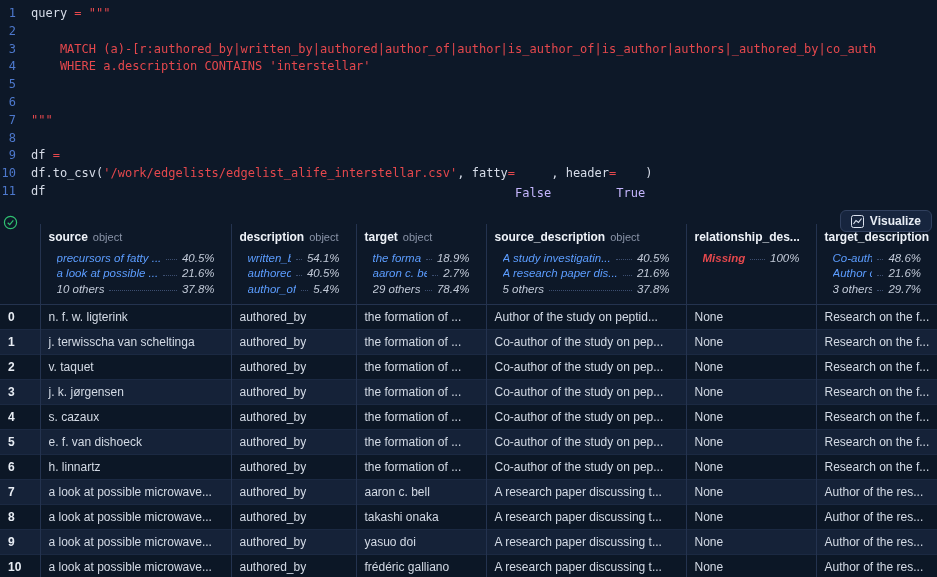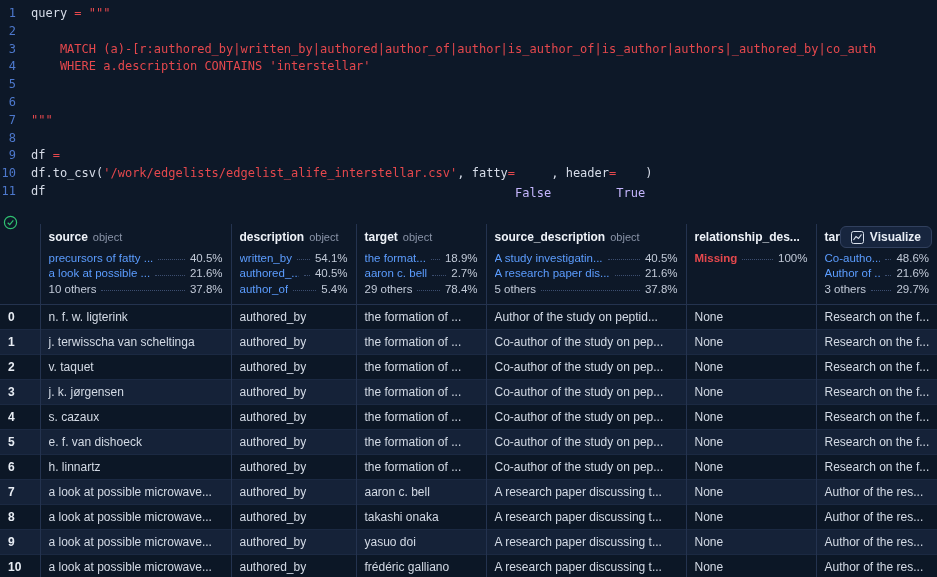--- a/index.html
+++ b/index.html
@@ -22,21 +22,21 @@
   .p{color:#d6dce8;}
   .s{color:#e5484d;}
   .o{color:#e5484d;}
   .k{color:#c4b5fd;margin-top:20px;}
 
   
   .output{position:absolute;top:212px;left:0;right:0;bottom:0;}
   .success-icon{position:absolute;left:3px;top:3px;width:15px;height:15px;}
 
   .viz-btn{
-    position:absolute;top:226px;right:5px;z-index:6;
+    position:absolute;top:210px;right:5px;z-index:6;
     display:flex;align-items:center;gap:6px;
     height:22px;padding:0 10px;
     background:#17253e;border:1px solid #31405e;border-radius:6px;
     color:#e8edf5;font-weight:700;font-size:12px;
     font-family:"Liberation Sans",sans-serif;cursor:pointer;
   }
 
   
   table.df{
     position:absolute;top:12px;left:0;width:937px;
@@ -47,22 +47,22 @@
     border-left:1px solid #24334f;
     overflow:hidden;white-space:nowrap;text-align:left;
   }
   table.df th:first-child, table.df td:first-child{border-left:none;}
 
   thead tr.names th{padding:5px 8px 3px;vertical-align:middle;height:16px;}
   .cname{color:#eef2f8;font-weight:700;font-size:12px;}
   .ctype{color:#8a94a8;font-weight:400;font-size:11px;margin-left:5px;text-align:center;}
 
   thead tr.statsrow th{
-    vertical-align:top;padding:2px 8px 7px;
-    border-bottom:1px solid #24334f;font-weight:400;
+    vertical-align:top;padding:2px 16px 7px;
+    border-bottom:1px solid #24334f;font-weight:400;font-style:italic;
   }
   .stat-line{display:flex;align-items:center;height:15.5px;font-size:11.5px;}
   .sl{white-space:nowrap;overflow:hidden;}
   .sl.link{color:#5c9dff;}
   .sl.plain{color:#c2cad8;}
   .sl.missing{color:#e5484d;font-weight:700;}
   .leader{flex:1;min-width:6px;border-bottom:1px dotted #3c4e70;margin:4px 5px 0;}
   .pct{color:#c2cad8;white-space:nowrap;}
 
   tbody td{height:24px;padding:0 8px;border-top:1px solid #1b2942;}

